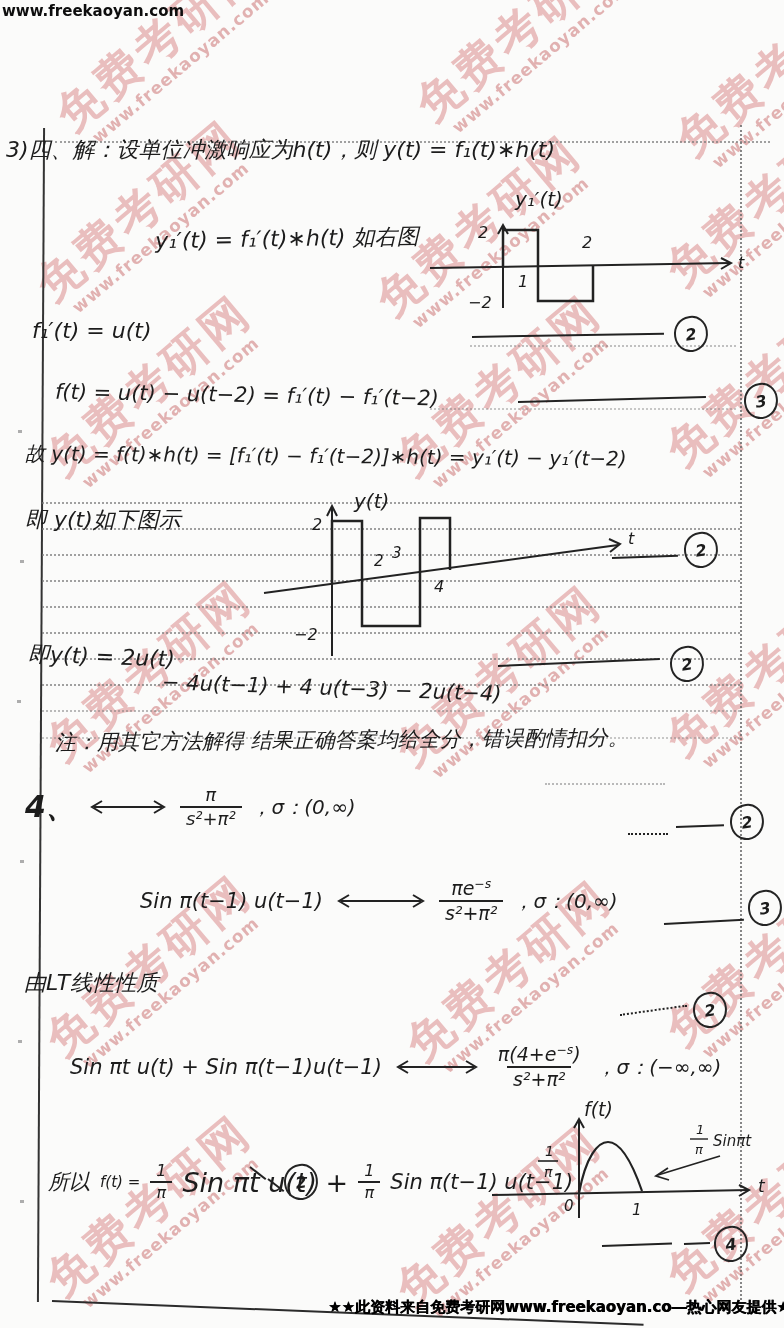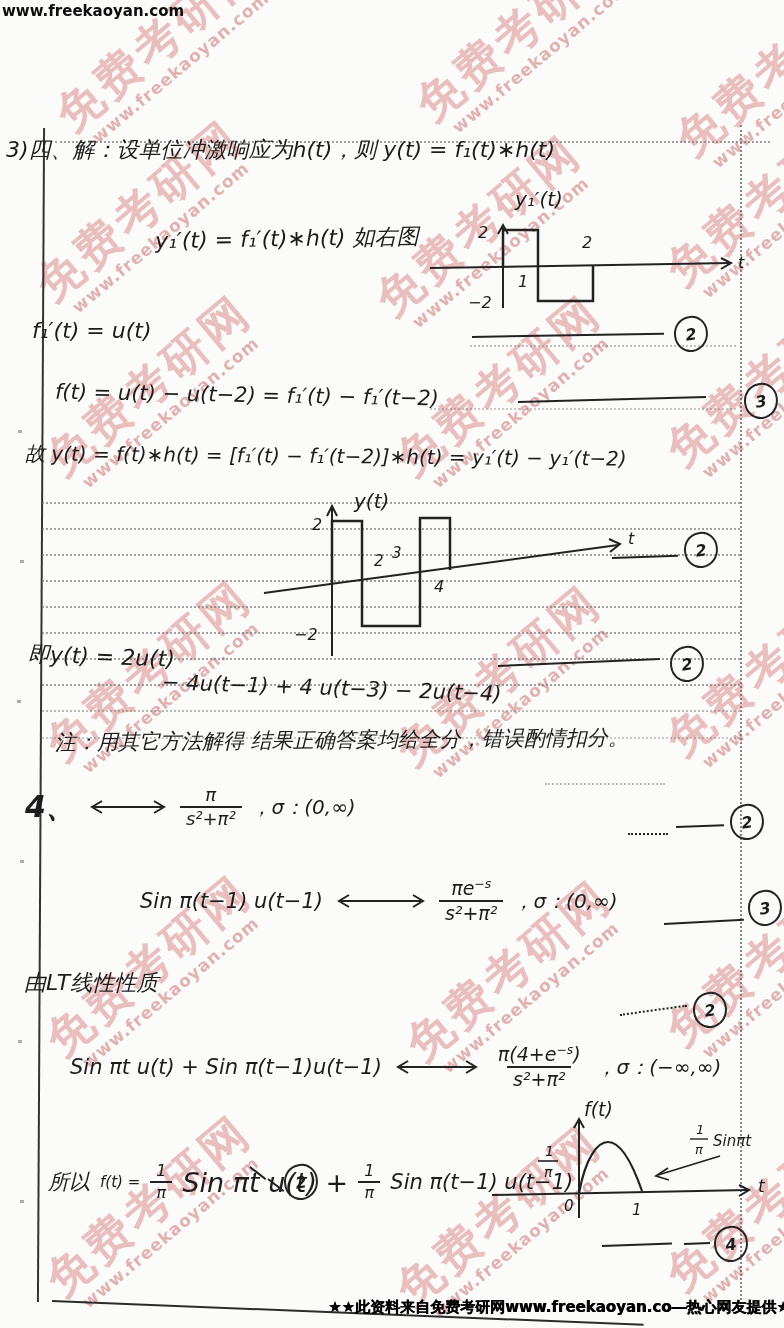--- a/index.html
+++ b/index.html
@@ -151,20 +151,21 @@
   <div class="speck" style="left:17px;top:700px"></div>
   <div class="speck" style="left:20px;top:860px"></div>
   <div class="speck" style="left:18px;top:1040px"></div>
   <div class="speck" style="left:20px;top:1200px"></div>
 
   <div class="hw" style="left:6px;top:135px;font-size:22px">3)四、解：设单位冲激响应为h(t)，则 y(t) = f₁(t)∗h(t)</div>
   <div class="hw" style="left:155px;top:224px;font-size:22px;transform:rotate(-1deg)">y₁′(t) = f₁′(t)∗h(t) 如右图</div>
   <div class="hw" style="left:32px;top:318px;font-size:22px">f₁′(t) = u(t)</div>
   <div class="hw" style="left:55px;top:383px;font-size:21px;transform:rotate(1deg)">f(t) = u(t) − u(t−2) = f₁′(t) − f₁′(t−2)</div>
   <div class="hw" style="left:25px;top:443px;font-size:20px;transform:rotate(.5deg)">故 y(t) = f(t)∗h(t) = [f₁′(t) − f₁′(t−2)]∗h(t) = y₁′(t) − y₁′(t−2)</div>
+  <div class="hw" style="left:25px;top:505px;font-size:22px">即 y(t)如下图示</div>
   <div class="hw" style="left:28px;top:642px;font-size:22px;transform:rotate(2deg)">即y(t) = 2u(t)</div>
   <div class="hw" style="left:162px;top:676px;font-size:21px;transform:rotate(2deg)">− 4u(t−1) + 4 u(t−3) − 2u(t−4)</div>
   <div class="hw" style="left:55px;top:726px;font-size:21px;transform:rotate(-.5deg)">注：用其它方法解得 结果正确答案均给全分，错误酌情扣分。</div>
   <div class="hw" style="left:24px;top:968px;font-size:22px">由LT线性性质</div>
 
   <div class="mline" style="left:25px;top:778px;height:58px">
     <span class="hw" style="position:static;font-size:30px;font-weight:600">4、</span>
     <svg width="84" height="16" viewBox="0 0 84 16" style="position:static">
       <line x1="8" y1="8" x2="76" y2="8" stroke="#222" stroke-width="2"></line>
       <polyline points="16,2 6,8 16,14" fill="none" stroke="#222" stroke-width="2"></polyline>

